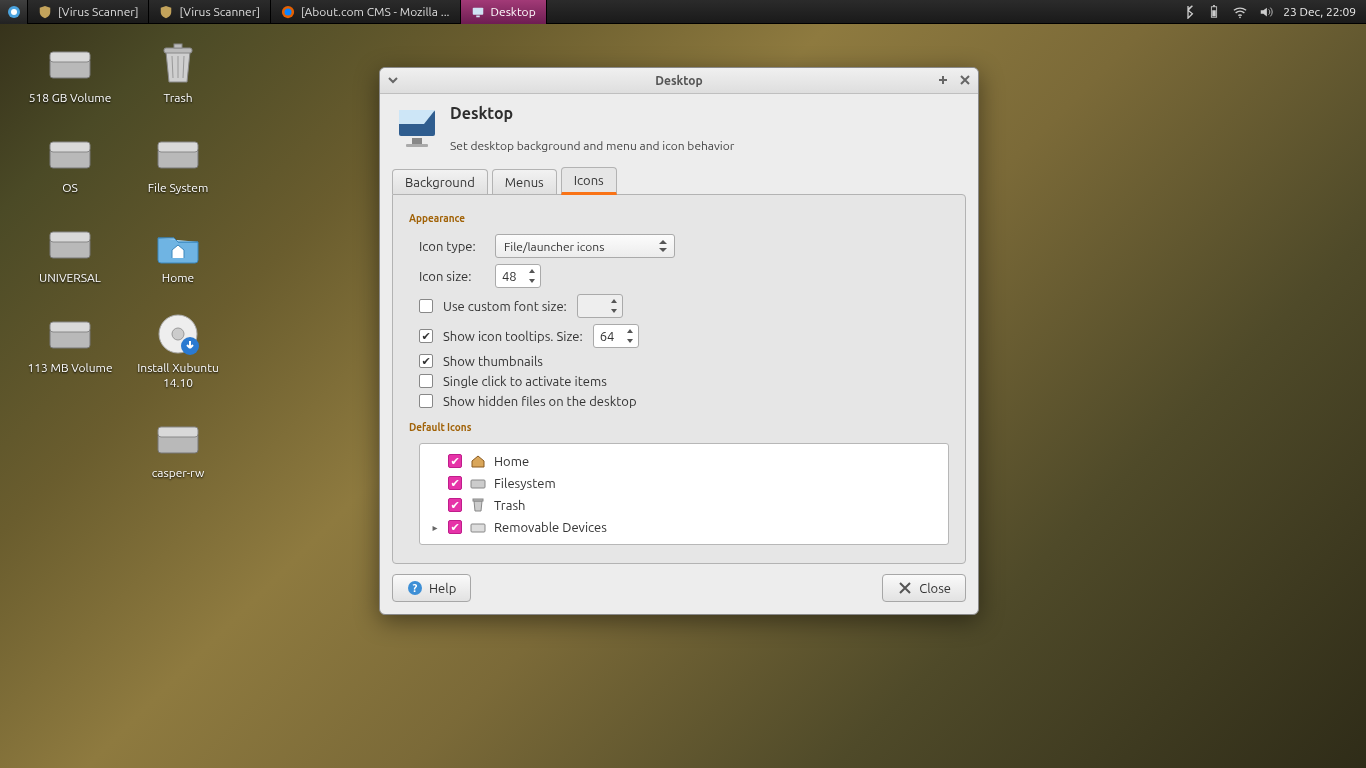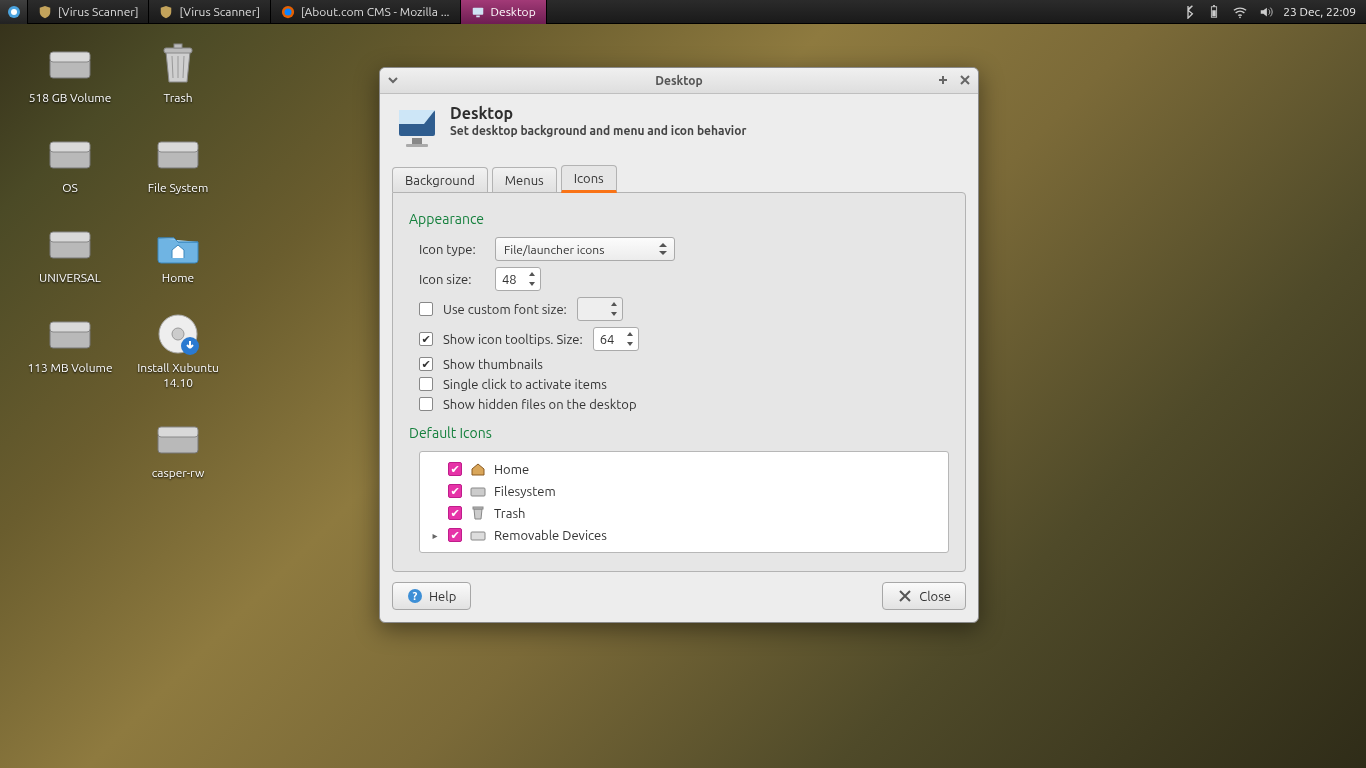--- a/index.html
+++ b/index.html
@@ -50,36 +50,36 @@
   position:relative; font-size:12px; color:#555; font-weight:bold;
   background:linear-gradient(#f0f0f0,#dedede); border-radius:6px 6px 0 0;
 }
 .titlebar .left-ctrl { position:absolute; left:6px; top:5px; display:flex; gap:4px;}
 .titlebar .right-ctrl { position:absolute; right:6px; top:5px; display:flex; gap:8px;}
 .wctl { width:14px; height:14px; display:flex; align-items:center; justify-content:center; color:#666;}
 .wctl svg{width:10px;height:10px;stroke:#666;fill:none;stroke-width:2;}
 .win-header { padding:10px 14px 4px; display:flex; gap:10px; align-items:flex-start; }
 .win-header .hicon { width:46px; height:46px;}
 .win-header h1 { font-size:16px; font-weight:bold; color:#2e2e2e; }
-.win-header p { font-size:12px; color:#444; margin-top:2px;font-weight:bold; }
+.win-header p { font-size:12px; color:#444; margin-top:17px; }
 
 .tabbar { padding:0 12px; display:flex; gap:4px; margin-top:10px; align-items:flex-end;}
 .tab {
   padding:5px 12px; font-size:13px; color:#333;
   border:1px solid #b3b3b3; border-bottom:none;
   background:linear-gradient(#f2f2f2,#e0e0e0);
   border-radius:4px 4px 0 0;
 }
 .tab.active { background:#e6e6e6; position:relative; top:1px; border-bottom:3px solid #f97316;}
 .tab-pane {
   margin:0 12px; border:1px solid #b3b3b3; background:#e6e6e6;
   padding:14px 16px 18px; border-radius:0 4px 4px 4px;
 }
 
-.section-title { font-weight:normal; font-size:14px; color:#15803d; margin-bottom:10px; margin-top:4px;}
+.section-title { font-weight:bold; font-size:10px; color:#a16207; margin-bottom:10px; margin-top:4px;}
 .row { display:flex; align-items:center; gap:10px; font-size:13px; color:#333; margin:6px 0 6px 10px; }
 .lbl70 { min-width:66px; display:inline-block; }
 .combo {
   height:24px; border:1px solid #aaa; background:linear-gradient(#fcfcfc,#ececec);
   border-radius:3px; padding:0 22px 0 8px; font-size:12px; position:relative; color:#333;
   display:inline-flex; align-items:center; min-width:180px;
 }
 .combo::after{content:""; position:absolute; right:7px; top:5px; width:0;height:0;border-left:4px solid transparent;border-right:4px solid transparent;border-bottom:4px solid #555;}
 .combo::before{content:""; position:absolute; right:7px; bottom:5px; width:0;height:0;border-left:4px solid transparent;border-right:4px solid transparent;border-top:4px solid #555;}
 .spin {

